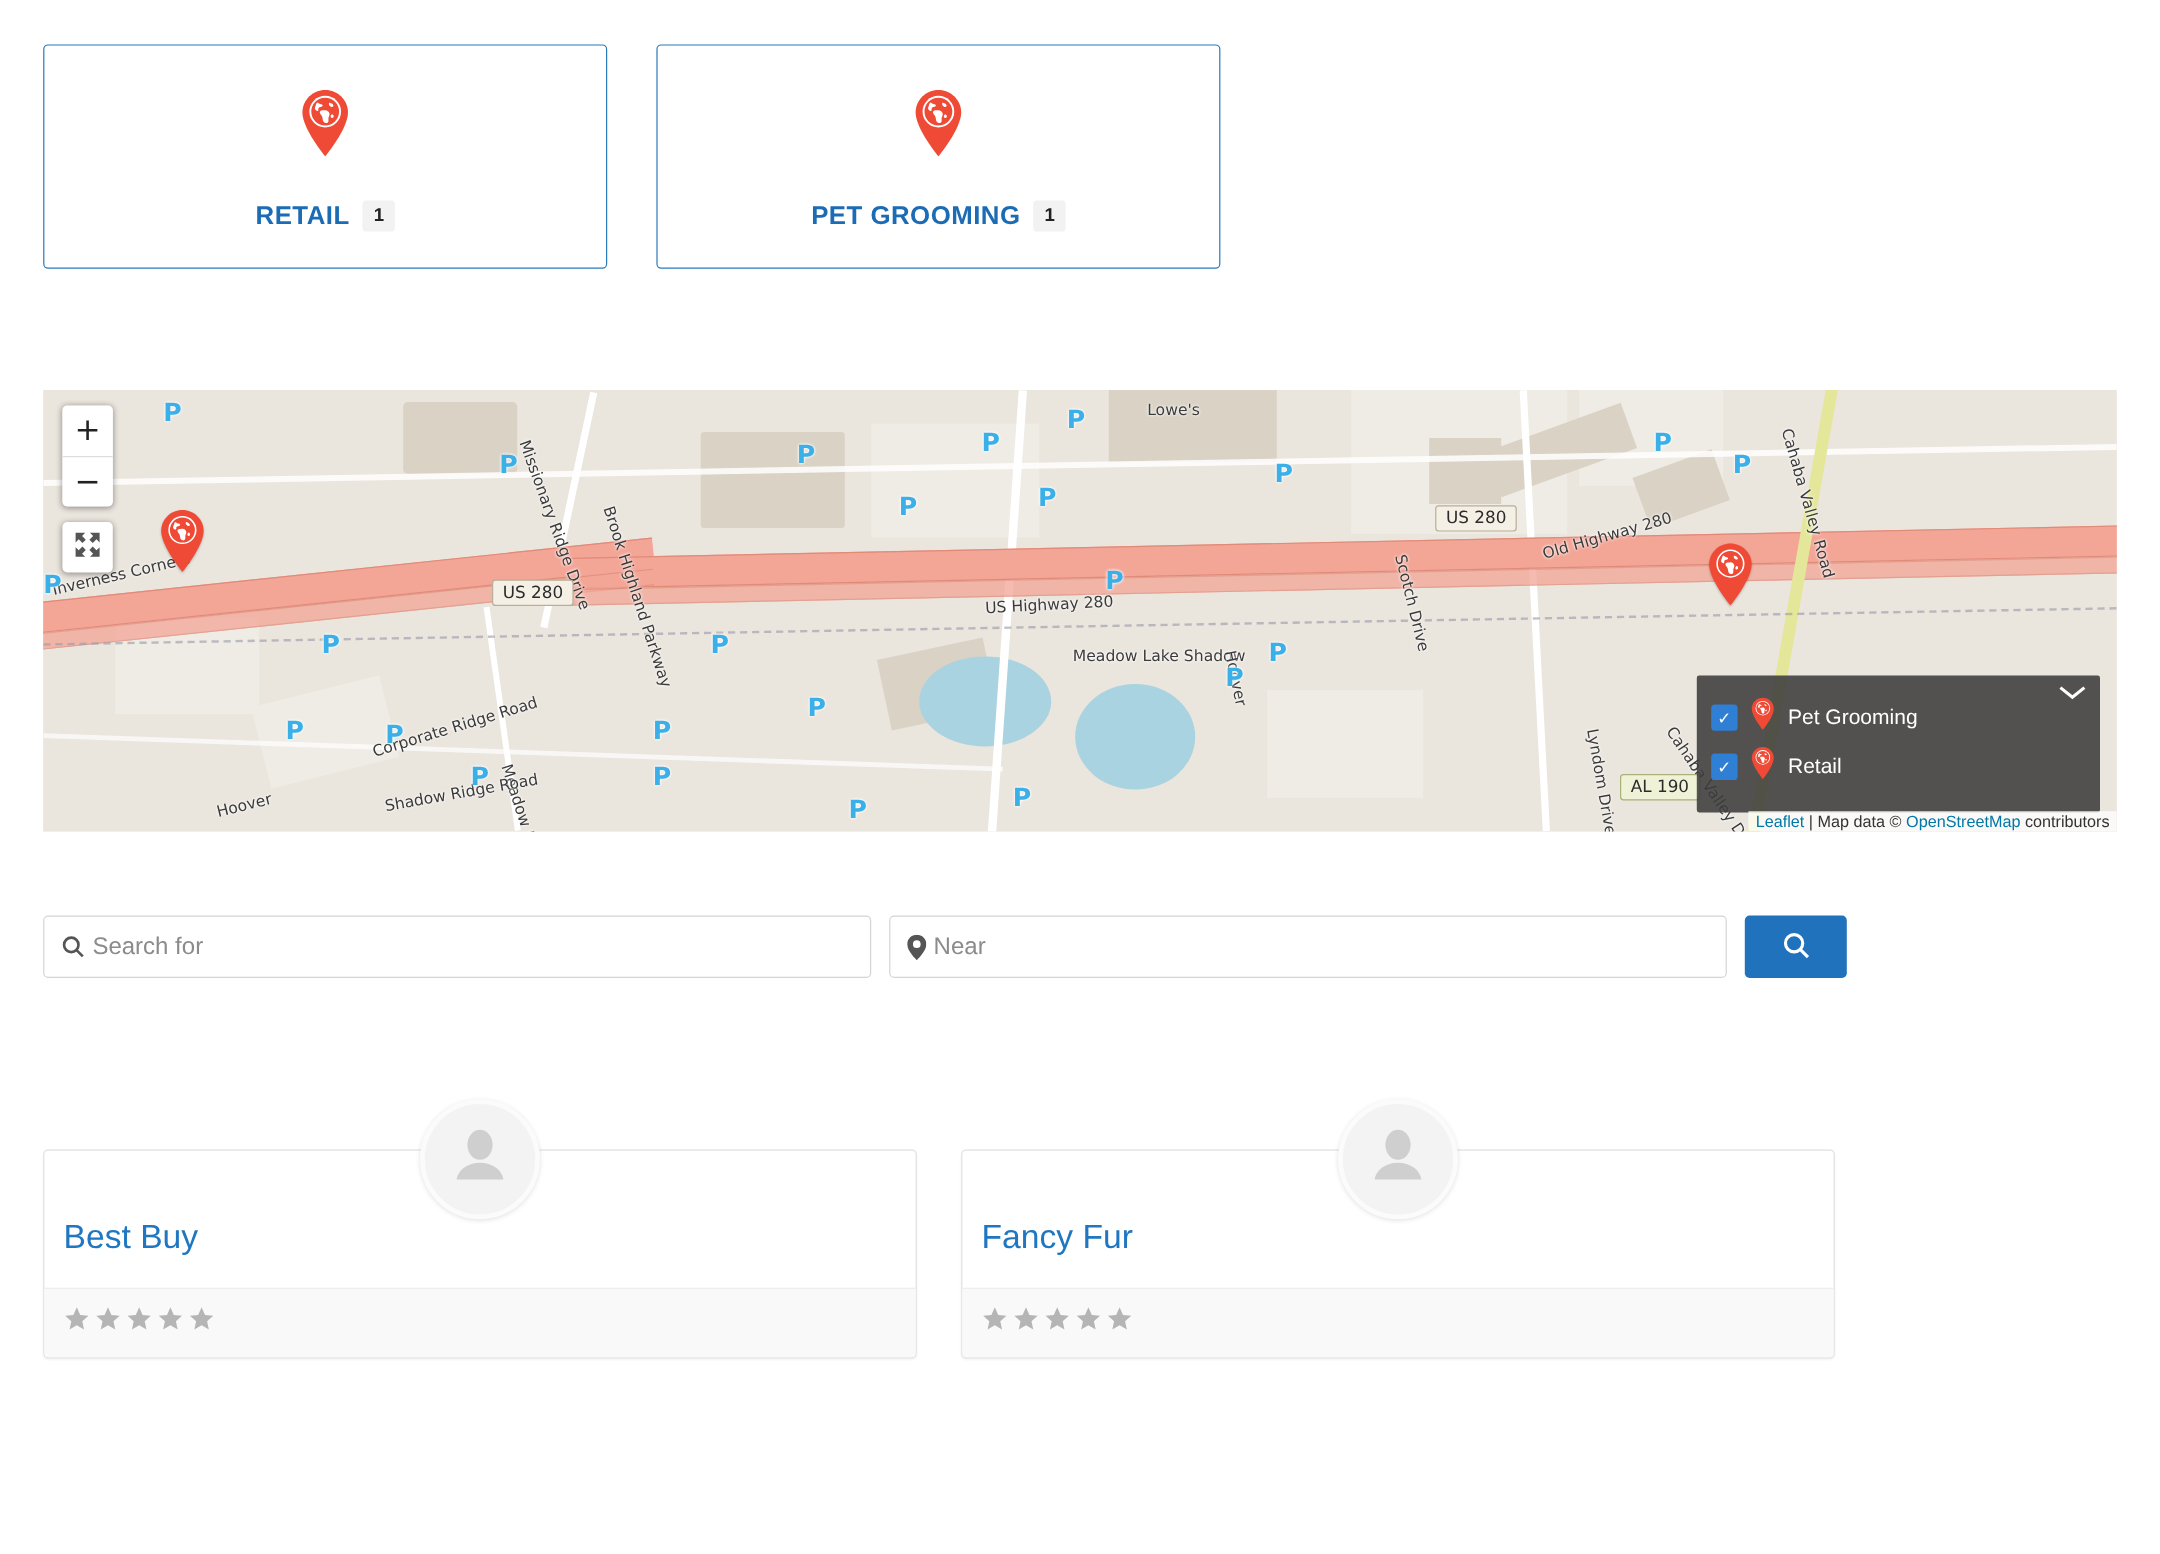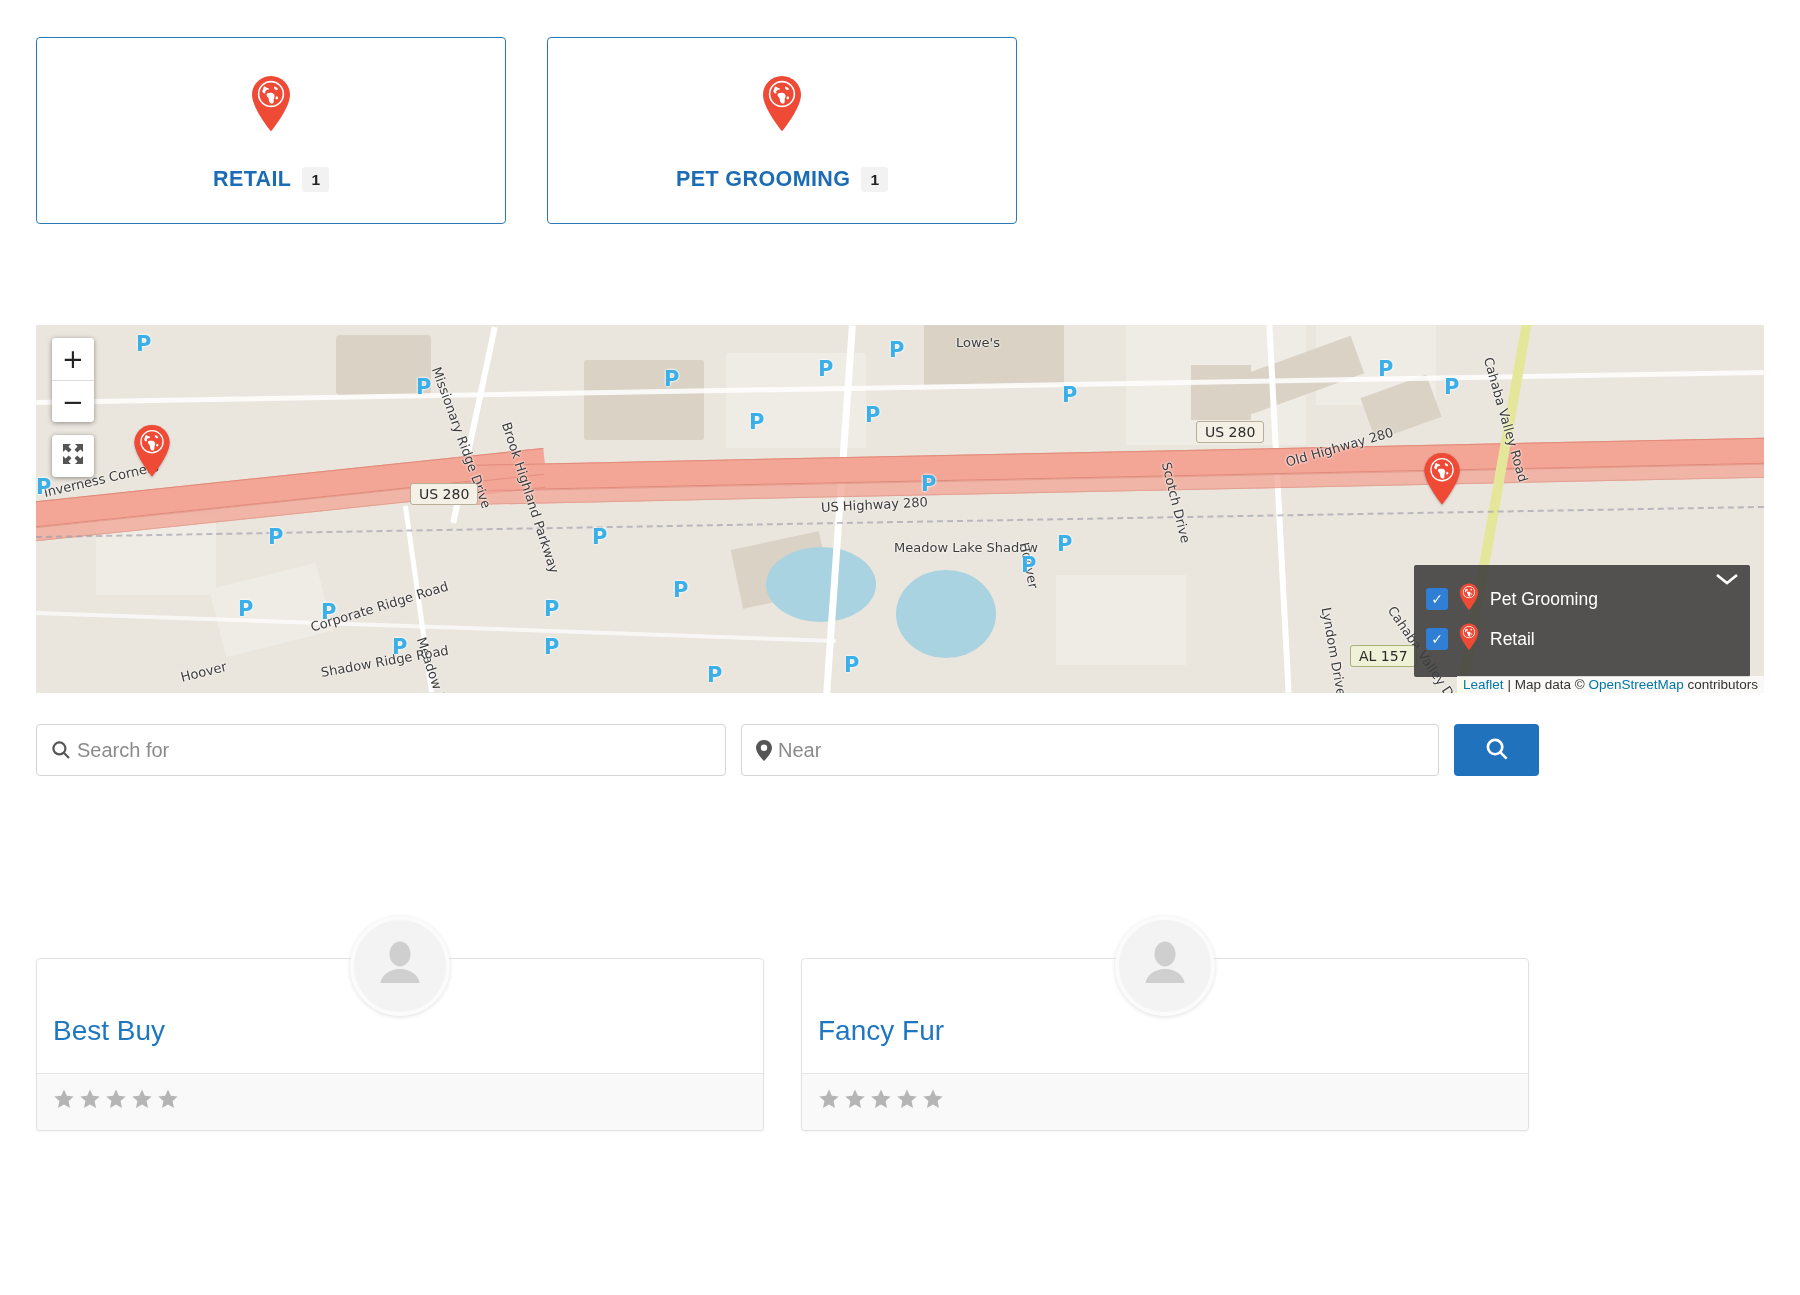--- a/index.html
+++ b/index.html
@@ -123,21 +123,21 @@
 
   .attrib {
     position: absolute; right: 0; bottom: 0;
     background: rgba(255,255,255,.78);
     font-size: 13.5px; color: #333; padding: 1px 6px;
     font-family: "Liberation Sans", sans-serif; z-index: 15;
   }
   .attrib a { color: #0078a8; text-decoration: none; }
 
   
-  .searchbar { position: absolute; left: 36px; top: 724px; display: flex; gap: 15px; }
+  .searchbar { position: absolute; left: 36px; top: 763px; display: flex; gap: 15px; }
   .field {
     position: relative; height: 52px;
     border: 1px solid #d4d4d4; border-radius: 4px; background: #fff;
     display: flex; align-items: center; padding-left: 14px;
   }
   .field.f1 { width: 690px; }
   .field.f2 { width: 698px; }
   .field-icon { color: #555; display: flex; align-items: center; }
   .field input {
     border: none; outline: none; height: 100%; width: 100%;
@@ -273,21 +273,21 @@
         <div class="mlabel" style="left: 275px; top: 295px; transform: rotate(-17deg); transform-origin: left center;">Corporate Ridge Road</div>
         <div class="mlabel" style="left: 385px; top: 305px; transform: rotate(72deg); transform-origin: left center;">Meadow Brook Road</div>
         <div class="mlabel" style="left: 285px; top: 340px; transform: rotate(-10deg); transform-origin: left center;">Shadow Ridge Road</div>
         <div class="mlabel" style="left: 145px; top: 345px; transform: rotate(-14deg); transform-origin: left center;">Hoover</div>
         <div class="mlabel" style="left: 920px; top: 10px; transform: rotate(0deg); transform-origin: left center;">Lowe's</div>
         <div class="mlabel" style="left: 1452px; top: 25px; transform: rotate(74deg); transform-origin: left center;">Cahaba Valley Road</div>
         <div class="mlabel" style="left: 1290px; top: 275px; transform: rotate(80deg); transform-origin: left center;">Lyndom Drive</div>
         <div class="mlabel" style="left: 1355px; top: 275px; transform: rotate(56deg); transform-origin: left center;">Cahaba Valley Drive</div>
         <div class="shield" style="left: 374px; top: 158px;">US 280</div>
         <div class="shield" style="left: 1160px; top: 96px;">US 280</div>
-        <div class="shield green" style="left: 1314px; top: 320px;">AL 157</div>
+        <div class="shield green" style="left: 1314px; top: 320px;">AL 190</div>
         <div class="pk" style="left: 100px; top: 7px;">P</div>
         <div class="pk" style="left: 380px; top: 50px;">P</div>
         <div class="pk" style="left: 628px; top: 42px;">P</div>
         <div class="pk" style="left: 782px; top: 32px;">P</div>
         <div class="pk" style="left: 853px; top: 13px;">P</div>
         <div class="pk" style="left: 713px; top: 85px;">P</div>
         <div class="pk" style="left: 829px; top: 78px;">P</div>
         <div class="pk" style="left: 1026px; top: 58px;">P</div>
         <div class="pk" style="left: 1342px; top: 32px;">P</div>
         <div class="pk" style="left: 1408px; top: 50px;">P</div>

